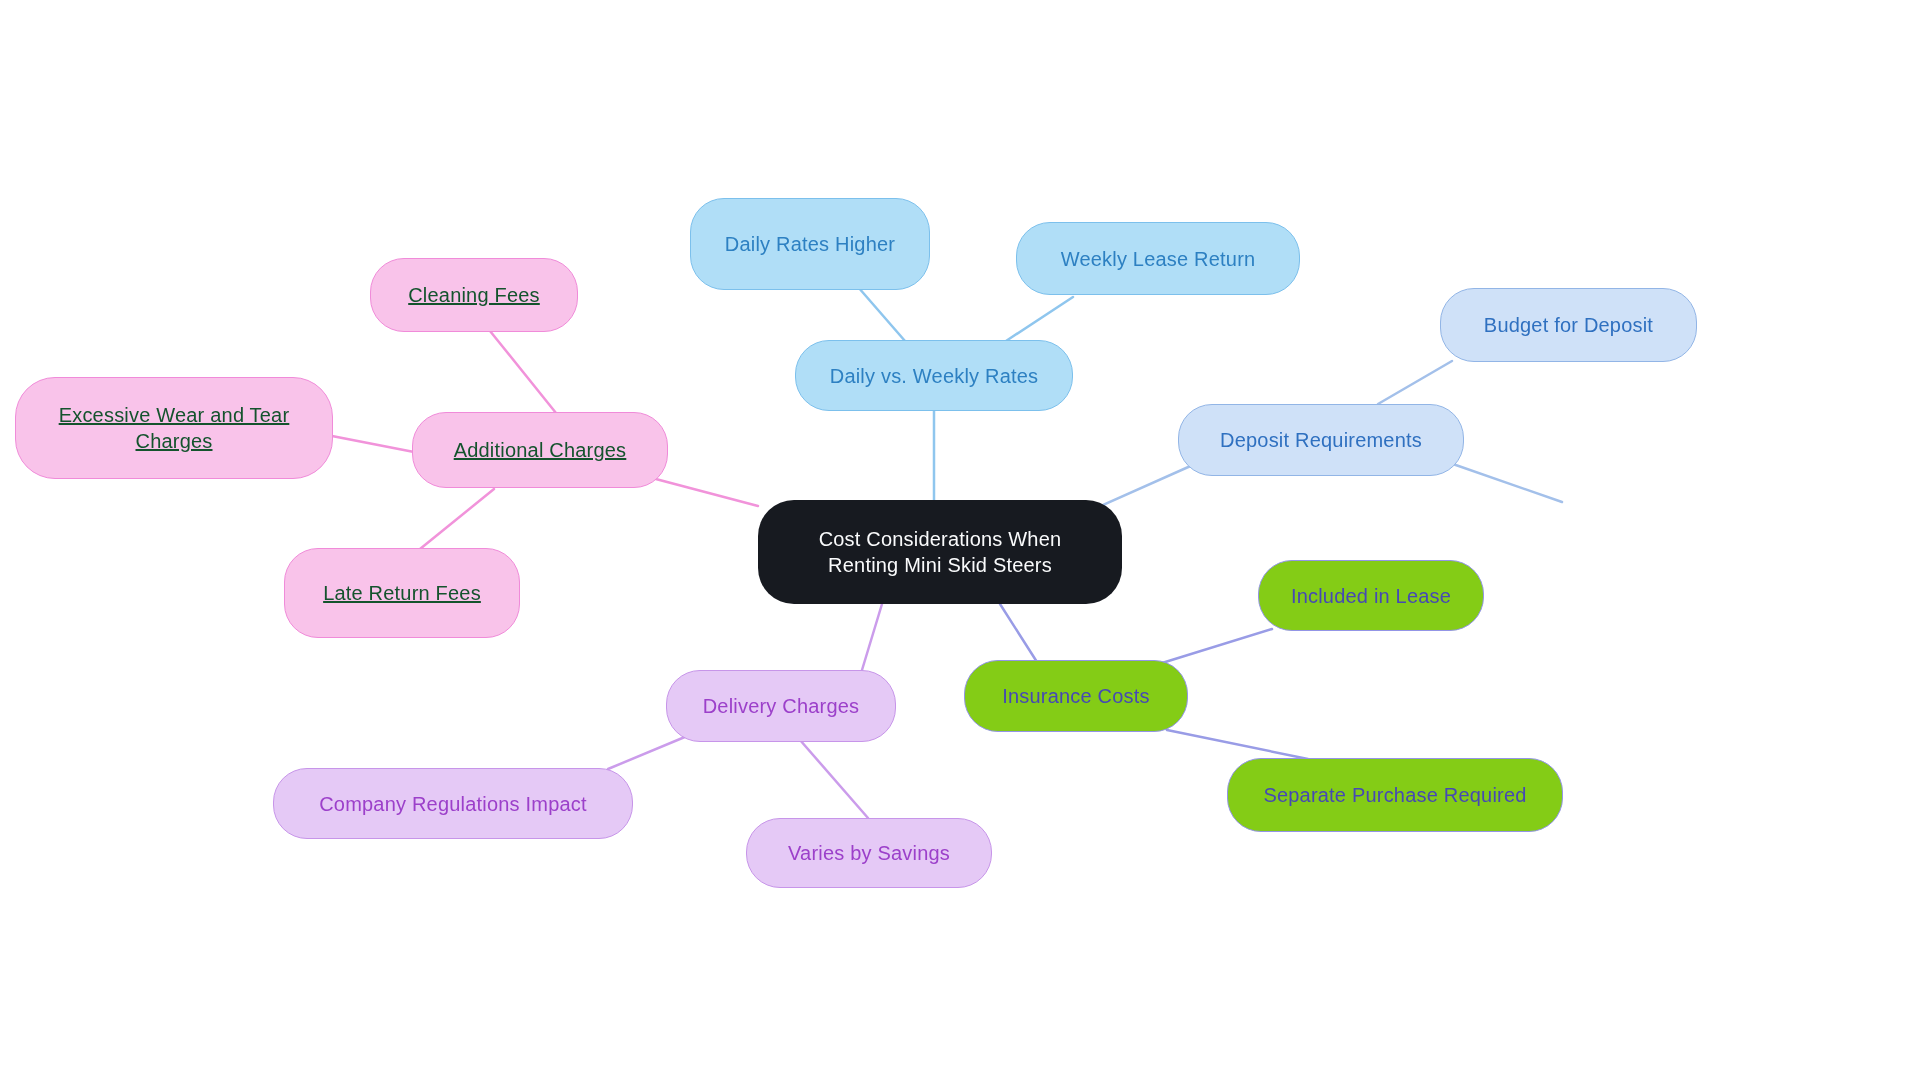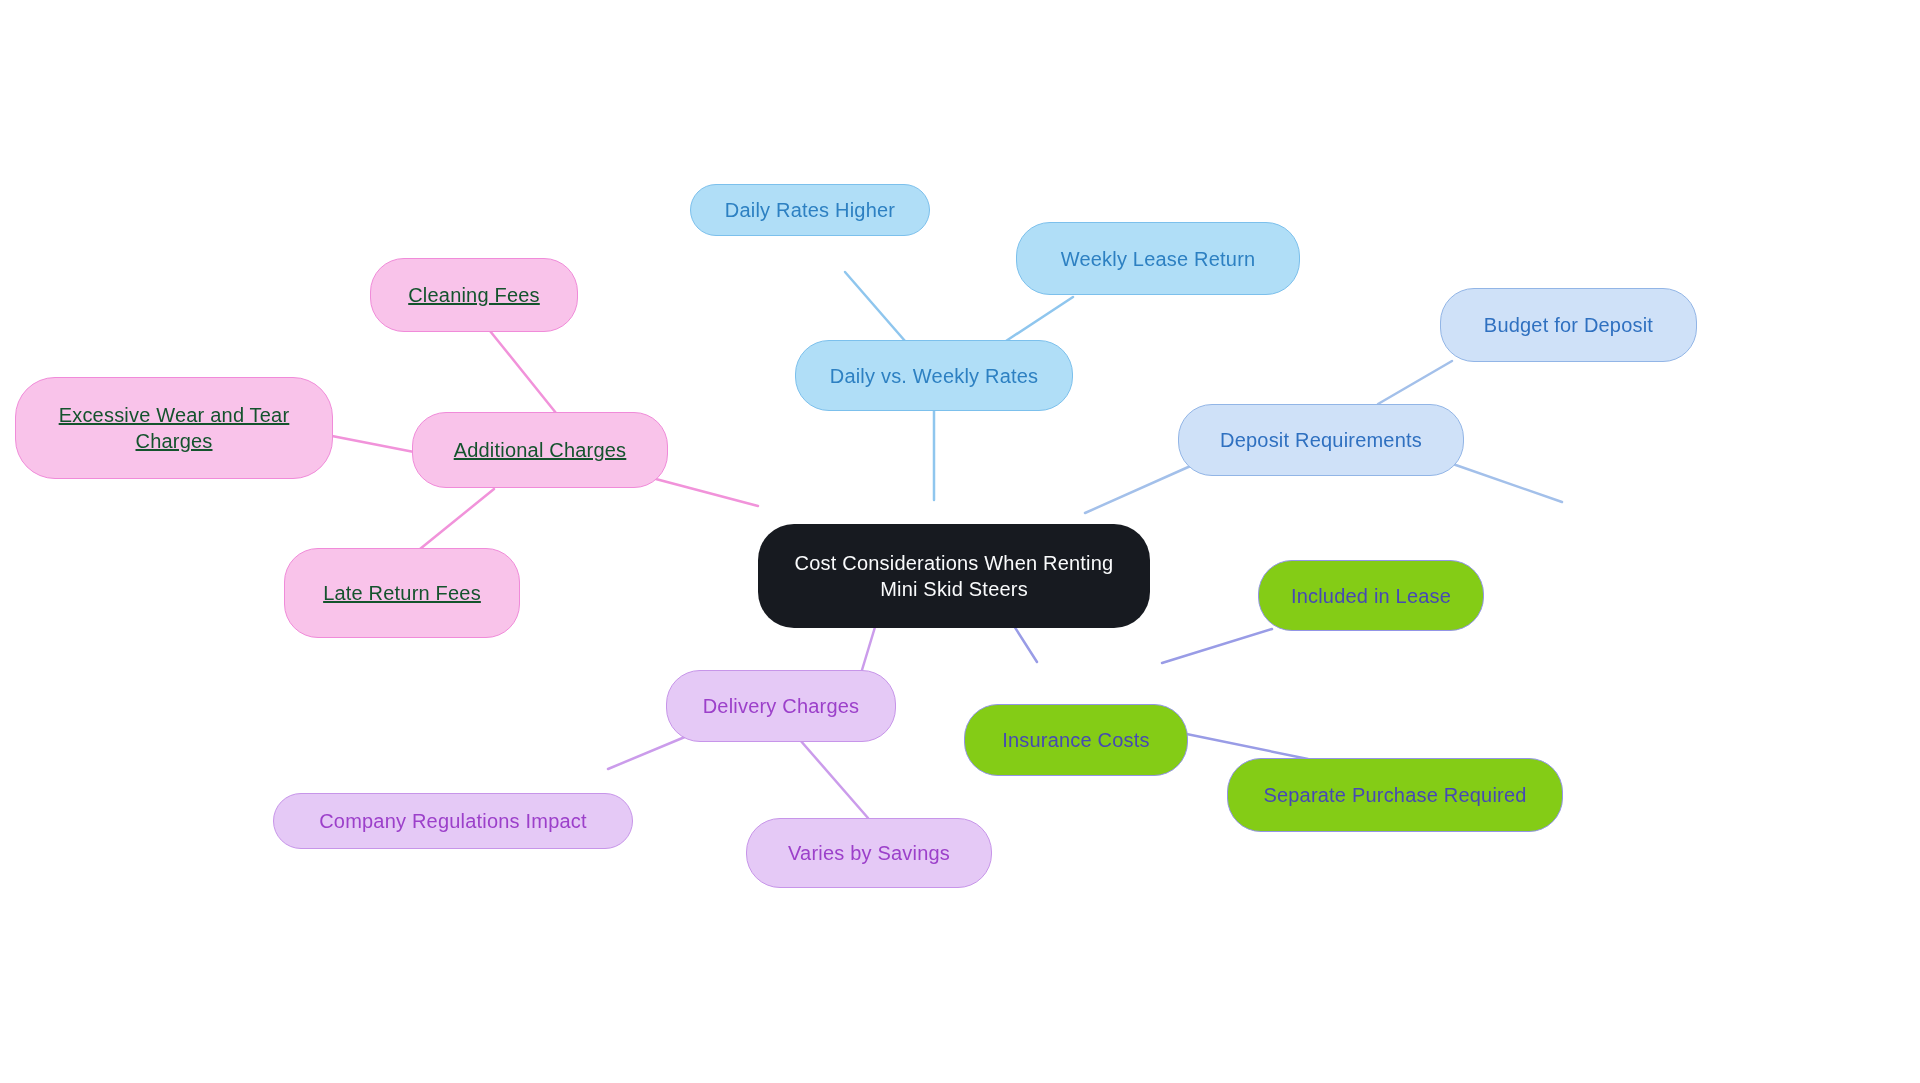--- a/index.html
+++ b/index.html
@@ -74,35 +74,35 @@
     <line class="edge e-deliv" x1="882" y1="604" x2="862" y2="670"></line>
     <line class="edge e-deliv" x1="692" y1="734" x2="608" y2="769"></line>
     <line class="edge e-deliv" x1="800" y1="740" x2="868" y2="818"></line>
 
     <line class="edge e-addl" x1="652" y1="478" x2="758" y2="506"></line>
     <line class="edge e-addl" x1="490" y1="331" x2="556" y2="413"></line>
     <line class="edge e-addl" x1="332" y1="436" x2="414" y2="452"></line>
     <line class="edge e-addl" x1="494" y1="489" x2="420" y2="549"></line>
   </svg>
 
-  <div class="node node-central" style="left:758px; top:524px; width:392px; height:104px;">Cost Considerations When Renting Mini Skid Steers</div>
+  <div class="node node-central" style="left:758px; top:500px; width:364px; height:104px;">Cost Considerations When Renting Mini Skid Steers</div>
 
   <div class="node b-rates" style="left:795px; top:340px; width:278px; height:71px;">Daily vs. Weekly Rates</div>
-  <div class="node b-rates" style="left:690px; top:184px; width:240px; height:52px;">Daily Rates Higher</div>
+  <div class="node b-rates" style="left:690px; top:198px; width:240px; height:92px;">Daily Rates Higher</div>
   <div class="node b-rates" style="left:1016px; top:222px; width:284px; height:73px;">Weekly Lease Return</div>
 
   <div class="node b-deposit" style="left:1178px; top:404px; width:286px; height:72px;">Deposit Requirements</div>
   <div class="node b-deposit" style="left:1440px; top:288px; width:257px; height:74px;">Budget for Deposit</div>
 
-  <div class="node b-insur" style="left:964px; top:660px; width:224px; height:72px;margin-top:44px;">Insurance Costs</div>
+  <div class="node b-insur" style="left:964px; top:660px; width:224px; height:72px;">Insurance Costs</div>
   <div class="node b-insur" style="left:1258px; top:560px; width:226px; height:71px;">Included in Lease</div>
   <div class="node b-insur" style="left:1227px; top:758px; width:336px; height:74px;">Separate Purchase Required</div>
 
   <div class="node b-deliv" style="left:666px; top:670px; width:230px; height:72px;">Delivery Charges</div>
-  <div class="node b-deliv" style="left:273px; top:793px; width:360px; height:56px;">Company Regulations Impact</div>
+  <div class="node b-deliv" style="left:273px; top:768px; width:360px; height:71px;">Company Regulations Impact</div>
   <div class="node b-deliv" style="left:746px; top:818px; width:246px; height:70px;">Varies by Savings</div>
 
   <div class="node b-addl" style="left:412px; top:412px; width:256px; height:76px;">Additional Charges</div>
   <div class="node b-addl" style="left:370px; top:258px; width:208px; height:74px;">Cleaning Fees</div>
   <div class="node b-addl" style="left:15px; top:377px; width:318px; height:102px; border-radius:40px;">Excessive Wear and Tear Charges</div>
   <div class="node b-addl" style="left:284px; top:548px; width:236px; height:90px;">Late Return Fees</div>
 
 </div>
 
 </body></html>

